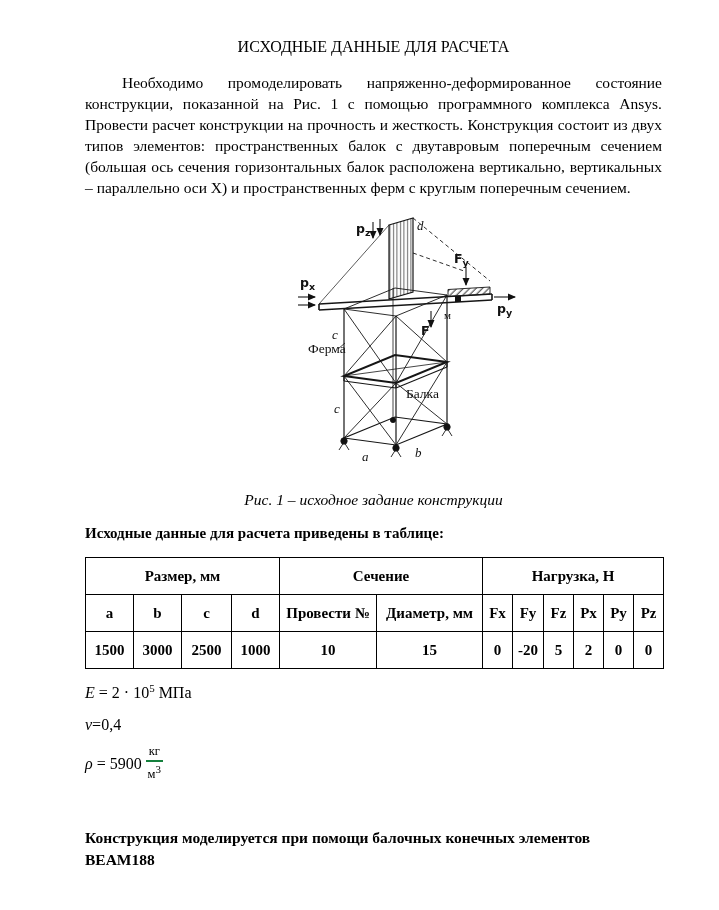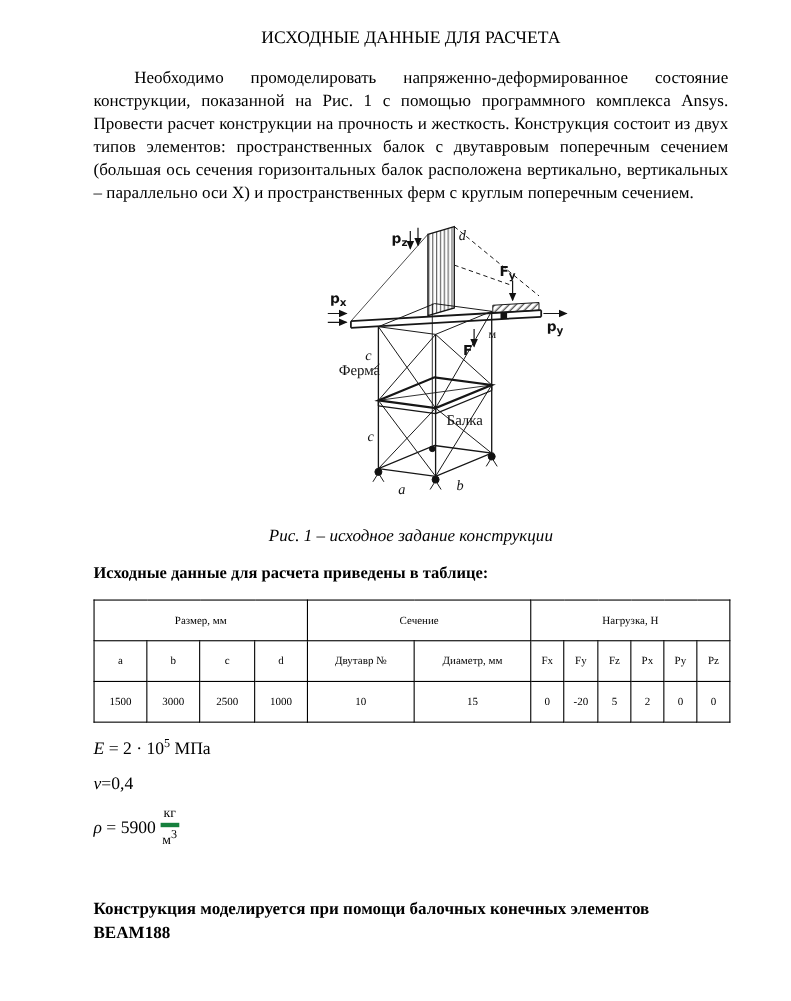--- a/index.html
+++ b/index.html
@@ -1,38 +1,38 @@
 <!DOCTYPE html>
 <html><head>
 <meta charset="utf-8">
 <style>
   html,body{margin:0;padding:0;}
   body{
     width:719px;height:910px;background:#ffffff;color:#000;
     font-family:"Liberation Serif", serif;
     -webkit-font-smoothing:antialiased;
   }
-  .page{padding:22px 57px 0 85px;}
+  .page{padding:22px 57px 0 85px;margin-top:12px;}
   .title{font-size:16px;font-weight:normal;text-align:center;margin:4px 0 14px 0;}
   .para{font-size:15.5px;line-height:1.36;text-align:justify;}
   .para.indent{text-indent:37px;}
   .figure-wrap{text-align:center;margin-top:10px;height:266px;}
   .figure-wrap svg{position:relative;left:36px;}
   .caption{font-size:15.5px;text-align:center;margin-top:12px;font-style:italic;}
   .intro{font-size:15px;margin-top:16px;font-weight:bold;}
   table{border-collapse:collapse;margin-top:10px;width:578px;table-layout:fixed;}
   td{border:1px solid #000;text-align:center;vertical-align:middle;
-     font-size:10px;font-weight:normal;padding:0 2px;height:36px;overflow:hidden;}
+     font-size:15px;font-weight:bold;padding:0 2px;height:36px;overflow:hidden;}
   .material{font-size:15.5px;margin-top:12px;text-decoration:underline;}
   .formula{font-size:16px;margin-top:13px;}
   .mvar{font-style:italic;font-family:"Liberation Serif",serif;}
   sup{font-size:11px;}
   .frac{display:inline-block;vertical-align:middle;text-align:center;
         font-size:12.5px;line-height:1.1;margin-left:4px;position:relative;top:-2px;}
-  .frac .num{display:block;border-bottom:4px solid #15803d;padding:0 3px 1px 3px;}
+  .frac .num{display:block;border-bottom:2px solid #15803d;padding:0 3px 1px 3px;}
   .frac .den{display:block;padding-top:1px;}
   .closing{font-size:15.5px;margin-top:44px;white-space:pre-line;line-height:1.4;font-weight:bold;}
 
   
   .svg-load{font-family:"DejaVu Sans",sans-serif;font-size:12.5px;font-weight:bold;fill:#111;}
   .svg-load .sub{font-size:9.5px;font-weight:bold;}
   .svg-dim{font-family:"Liberation Serif",serif;font-style:italic;font-size:13px;fill:#111;}
   .svg-name{font-family:"Liberation Serif",serif;font-size:13.5px;fill:#111;}
   .svg-small{font-family:"Liberation Serif",serif;font-size:11px;fill:#111;}
 </style>
@@ -166,21 +166,21 @@
         <tr>
       <td colspan="4">Размер, мм</td>
       <td colspan="2">Сечение</td>
       <td colspan="6">Нагрузка, Н</td>
     </tr>
     <tr>
       <td>a</td>
       <td>b</td>
       <td>c</td>
       <td>d</td>
-      <td>Двутавр №</td>
+      <td>Провести №</td>
       <td>Диаметр, мм</td>
       <td>Fx</td>
       <td>Fy</td>
       <td>Fz</td>
       <td>Px</td>
       <td>Py</td>
       <td>Pz</td>
     </tr>
     <tr>
       <td>1500</td>

